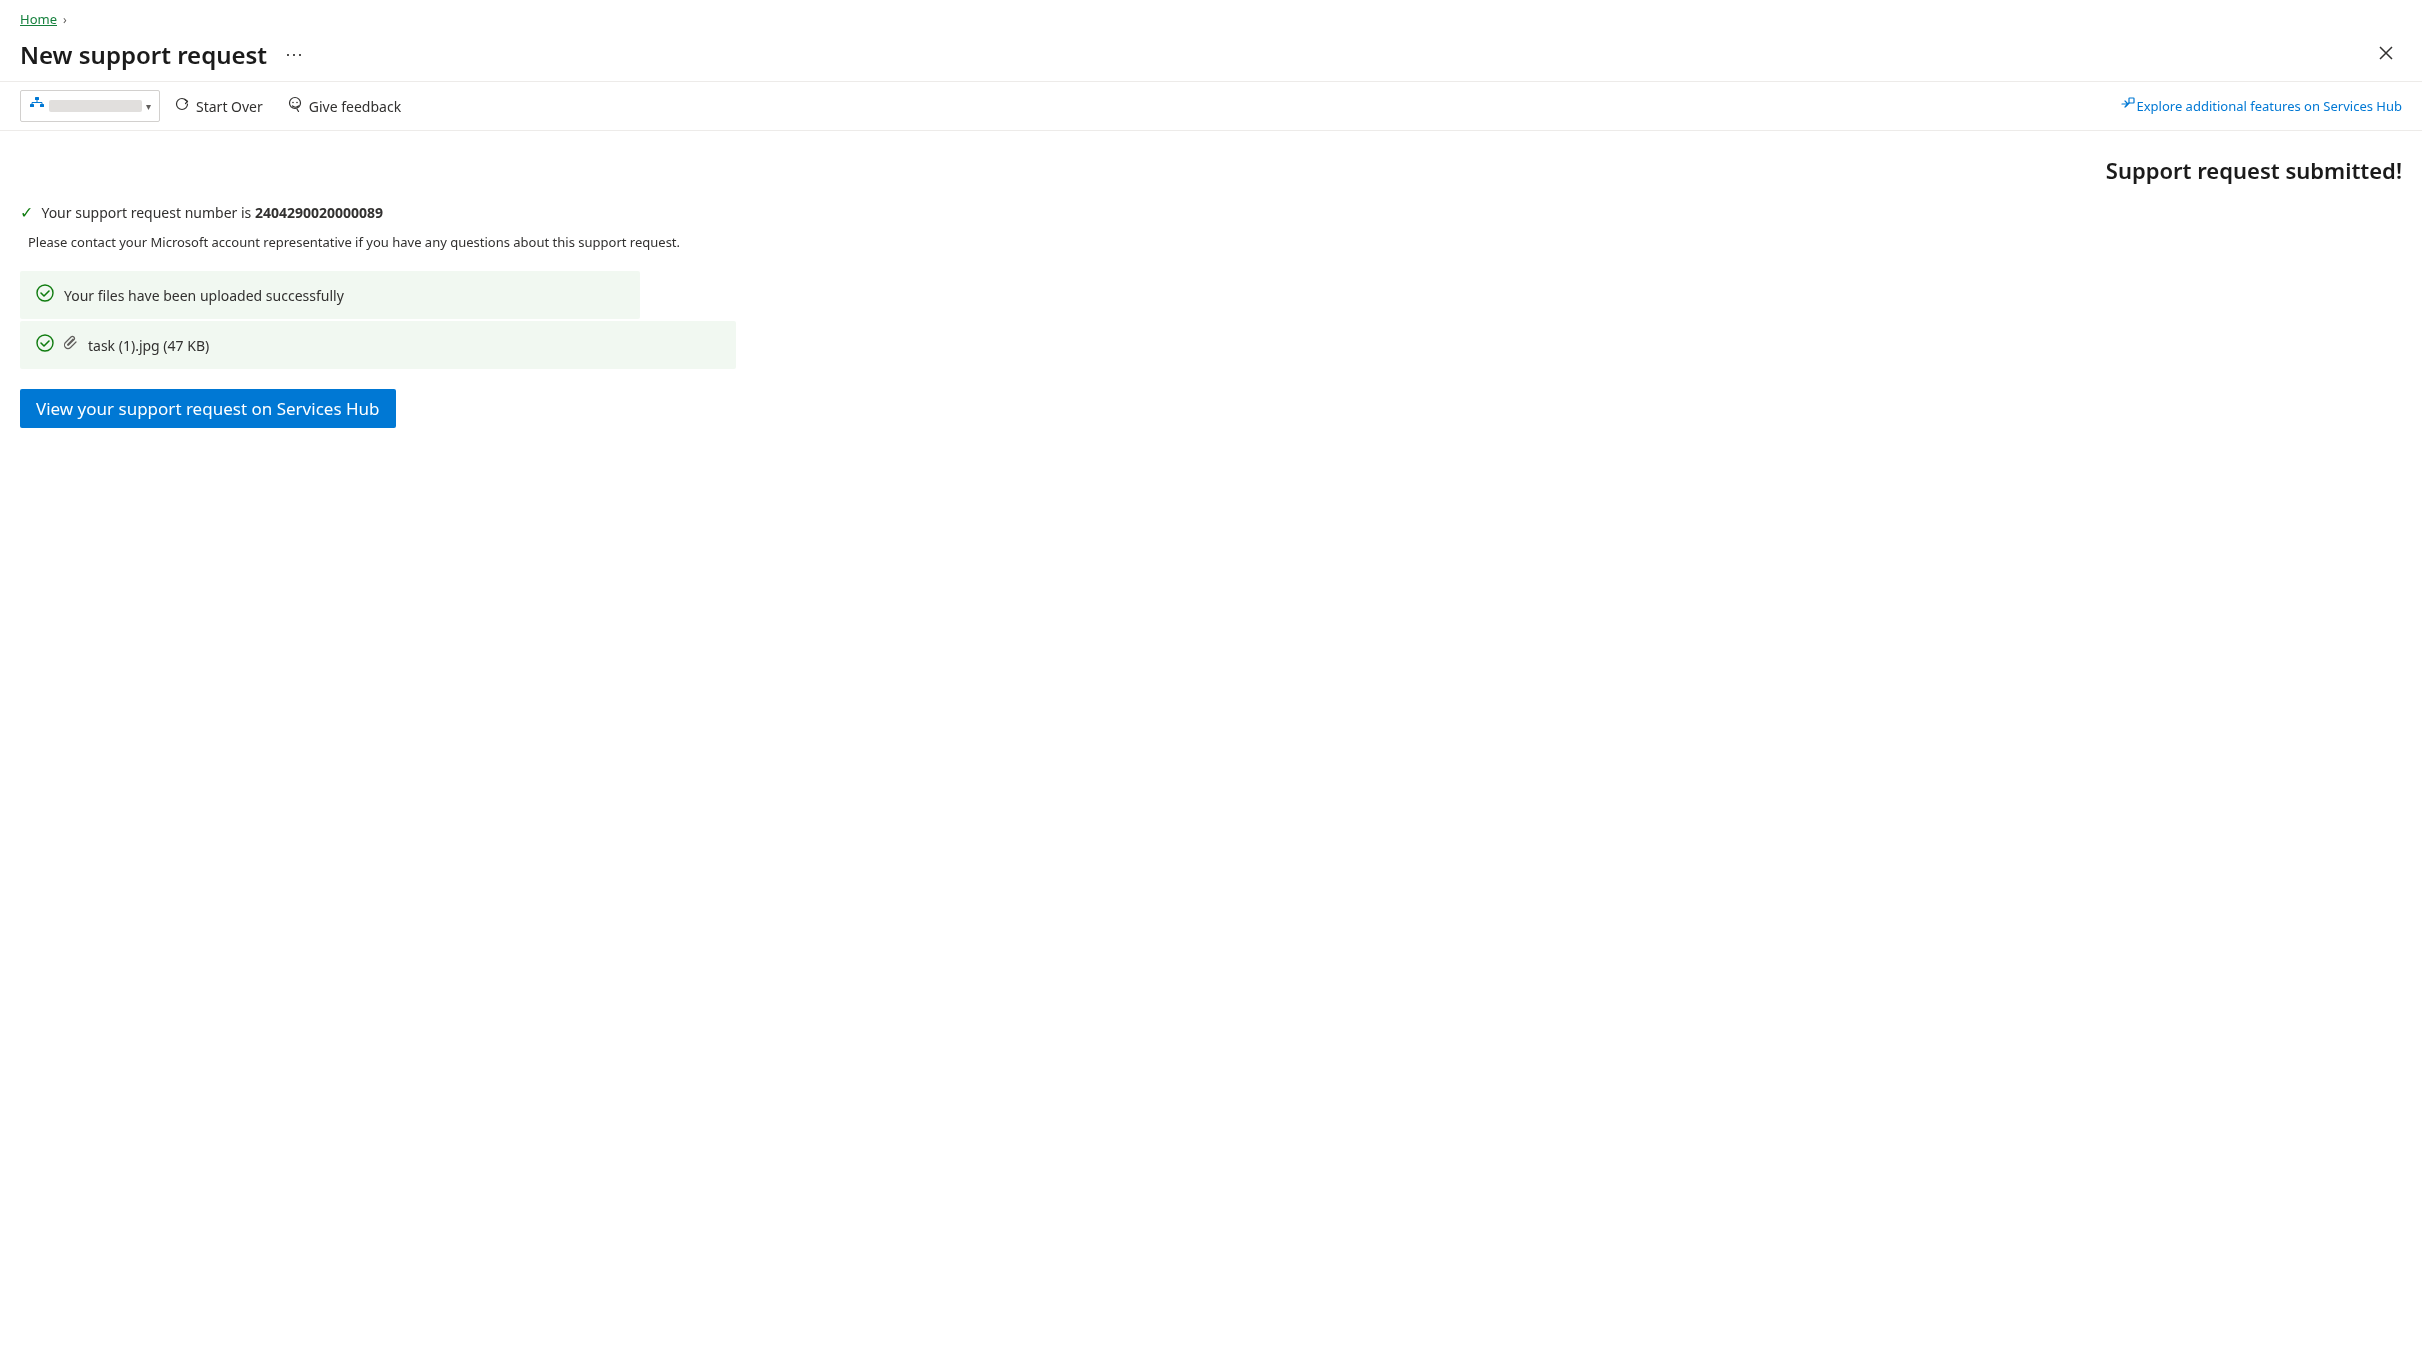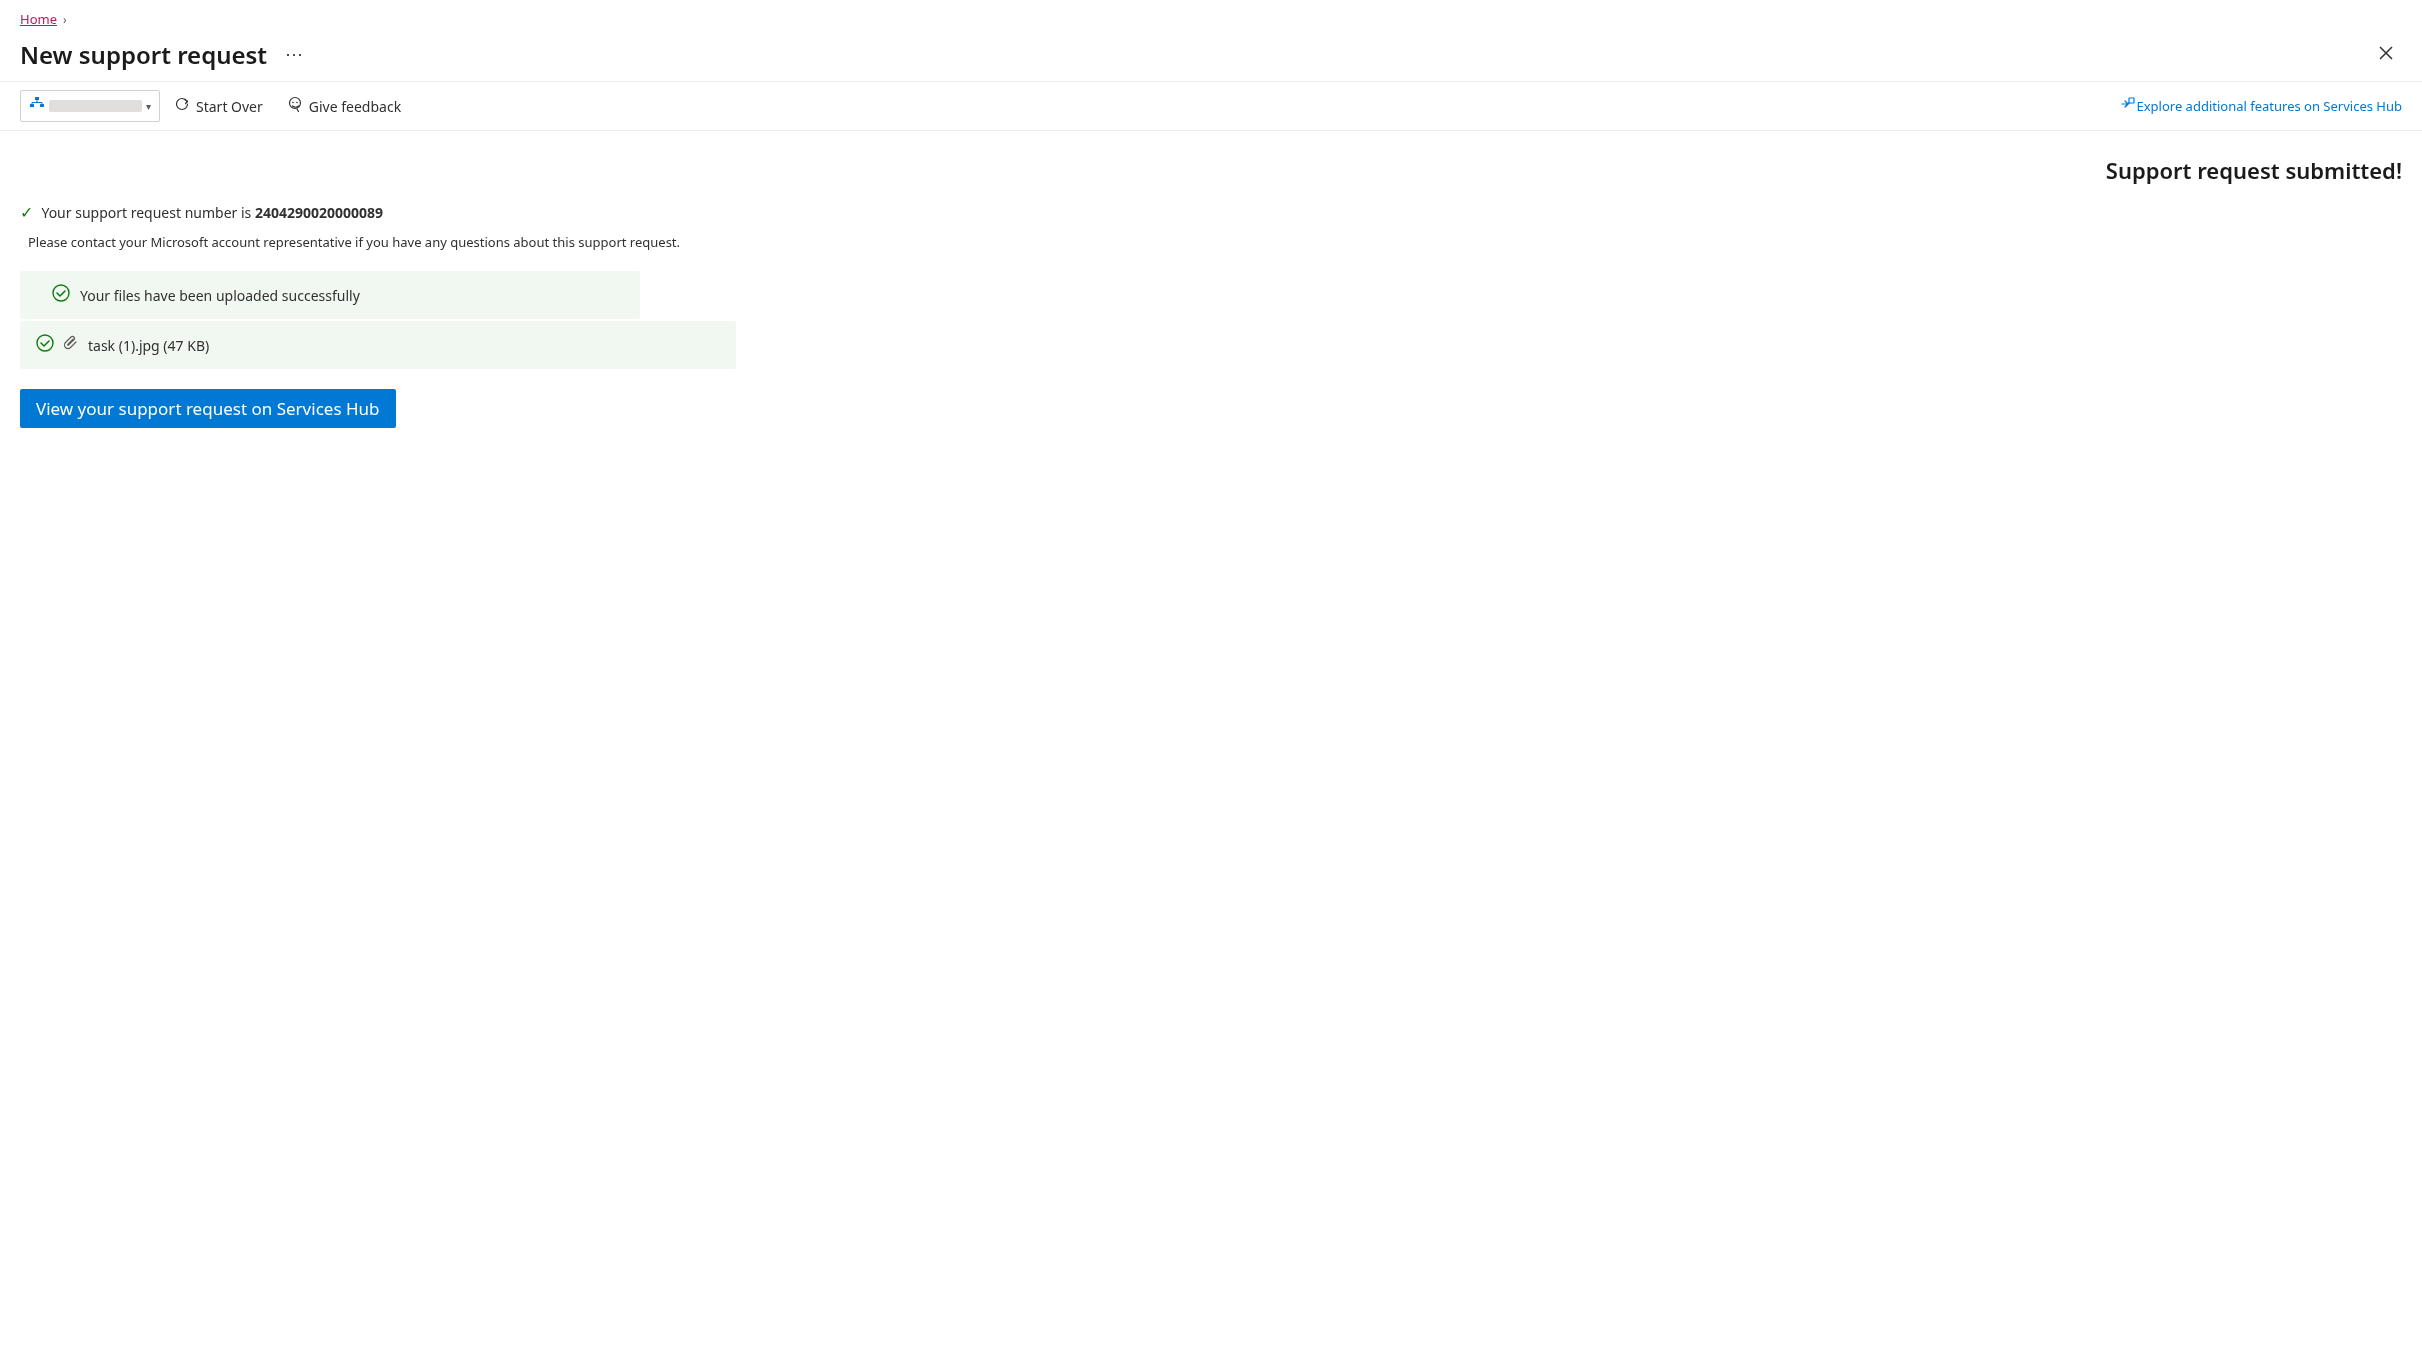--- a/index.html
+++ b/index.html
@@ -13,21 +13,21 @@
     }
 
     .breadcrumb {
       display: flex;
       align-items: center;
       padding: 10px 20px 6px 20px;
       gap: 6px;
       font-size: 13px;
     }
     .breadcrumb-home {
-      color: #be185d;
+      color: #15803d;
       cursor: pointer;
       text-decoration: underline;
     }
     .breadcrumb-separator {
       color: #605e5c;
       font-size: 12px;
     }
 
     .page-header {
       display: flex;
@@ -175,21 +175,21 @@
     .info-text {
       font-size: 13px;
       color: #323130;
       margin-bottom: 20px;
       margin-left: 8px;
     }
 
     .upload-success-box {
       background: #f1f8f1;
       border-radius: 2px;
-      padding: 12px 32px;
+      padding: 12px 16px;
       width: 620px;
       margin-bottom: 2px;
     }
     .upload-success-row {
       display: flex;
       align-items: center;
       gap: 10px;
       font-size: 14px;
       color: #323130;
     }

